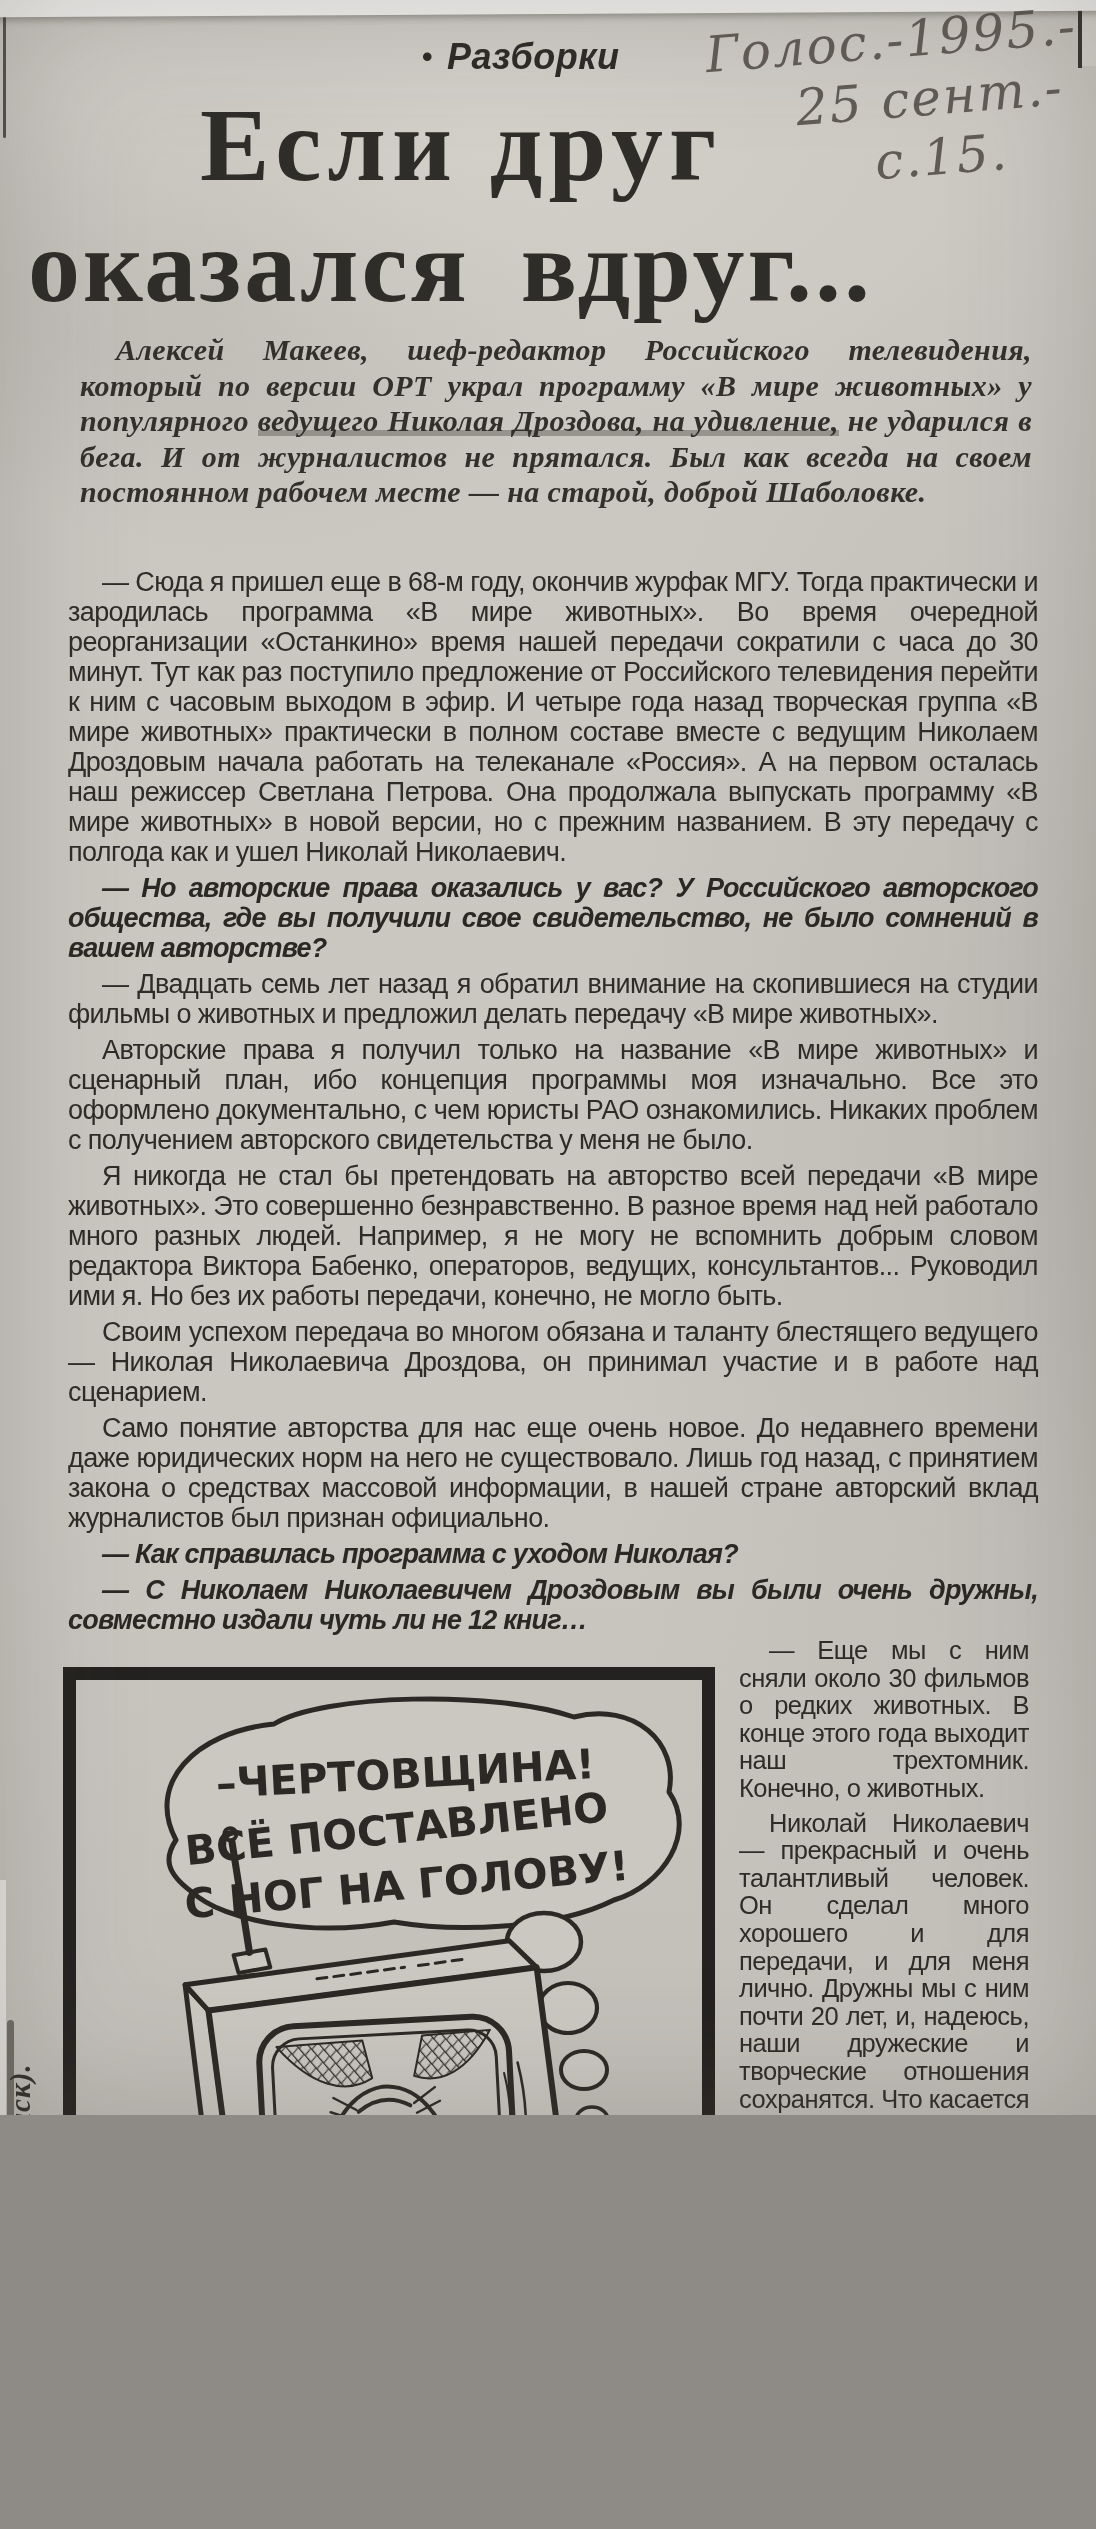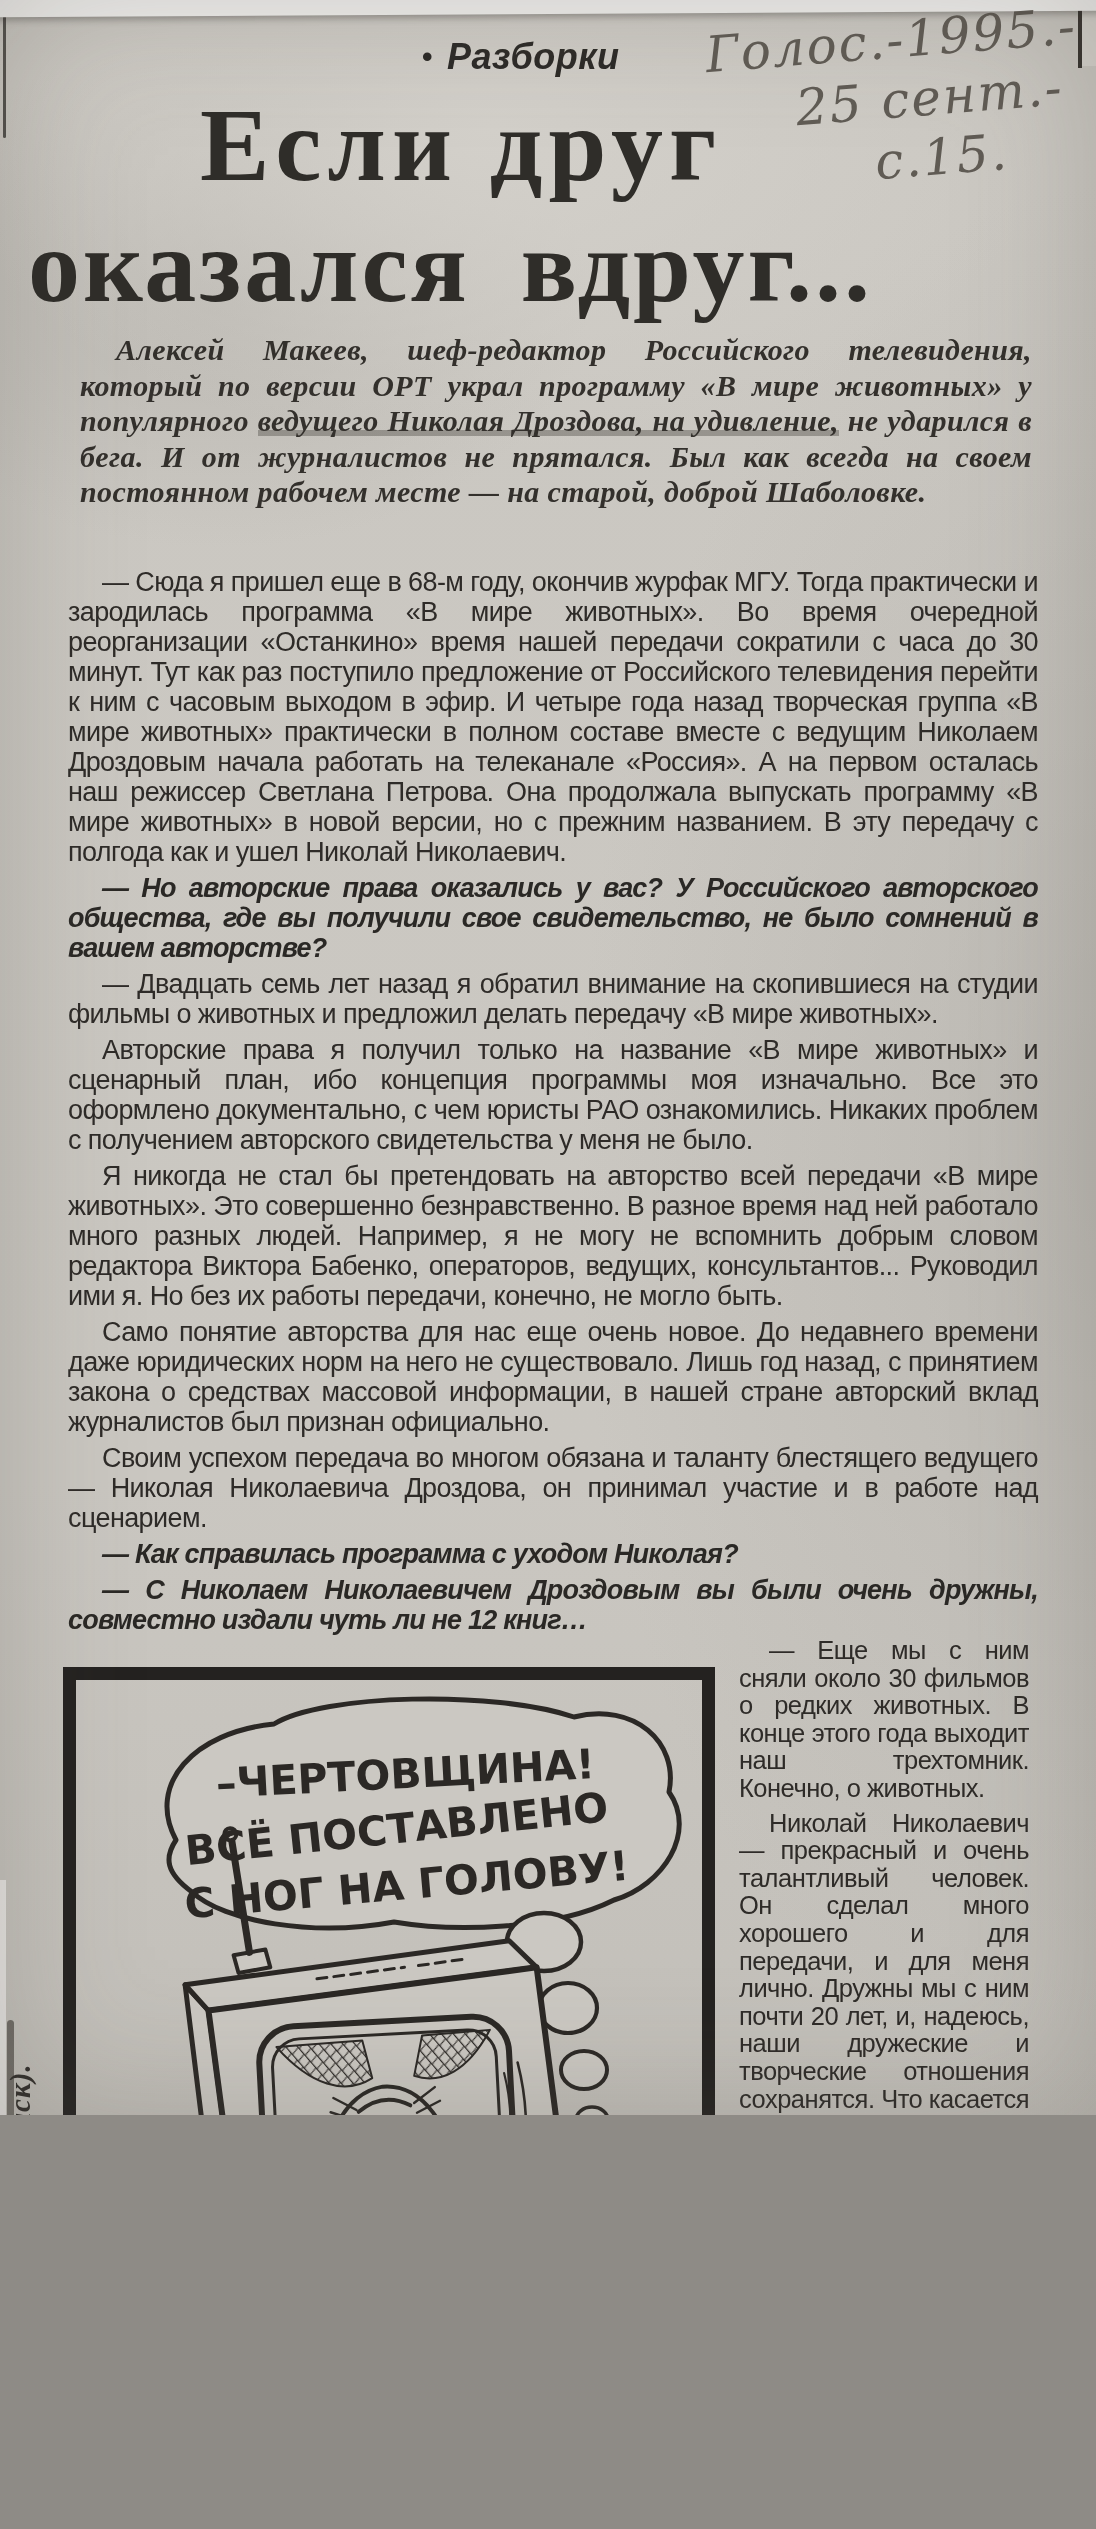--- a/index.html
+++ b/index.html
@@ -99,22 +99,22 @@
   </div>
 
   <div class="abs lead"><span>Алексей Макеев, шеф-редактор Российского телевидения, который по версии ОРТ украл программу «В мире животных» у популярного </span><span class="mark">ведущего Николая Дроздова, на удивление,</span><span> не ударился в бега. И от журналистов не прятался. Был как всегда на своем постоянном рабочем месте — на старой, доброй Шаболовке.</span></div>
 
   <div class="abs body-main">
     <p>— Сюда я пришел еще в 68-м году, окончив журфак МГУ. Тогда практически и зародилась программа «В мире животных». Во время очередной реорганизации «Останкино» время нашей передачи сократили с часа до 30 минут. Тут как раз поступило предложение от Российского телевидения перейти к ним с часовым выходом в эфир. И четыре года назад творческая группа «В мире животных» практически в полном составе вместе с ведущим Николаем Дроздовым начала работать на телеканале «Россия». А на первом осталась наш режиссер Светлана Петрова. Она продолжала выпускать программу «В мире животных» в новой версии, но с прежним названием. В эту передачу с полгода как и ушел Николай Николаевич.</p>
     <p class="q">— Но авторские права оказались у вас? У Российского авторского общества, где вы получили свое свидетельство, не было сомнений в вашем авторстве?</p>
     <p>— Двадцать семь лет назад я обратил внимание на скопившиеся на студии фильмы о животных и предложил делать передачу «В мире животных».</p>
     <p>Авторские права я получил только на название «В мире животных» и сценарный план, ибо концепция программы моя изначально. Все это оформлено документально, с чем юристы РАО ознакомились. Никаких проблем с получением авторского свидетельства у меня не было.</p>
     <p>Я никогда не стал бы претендовать на авторство всей передачи «В мире животных». Это совершенно безнравственно. В разное время над ней работало много разных людей. Например, я не могу не вспомнить добрым словом редактора Виктора Бабенко, операторов, ведущих, консультантов... Руководил ими я. Но без их работы передачи, конечно, не могло быть.</p>
+    <p>Своим успехом передача во многом обязана и таланту блестящего ведущего — Николая Николаевича Дроздова, он принимал участие и в работе над сценарием.</p>
     <p>Само понятие авторства для нас еще очень новое. До недавнего времени даже юридических норм на него не существовало. Лишь год назад, с принятием закона о средствах массовой информации, в нашей стране авторский вклад журналистов был признан официально.</p>
-    <p>Своим успехом передача во многом обязана и таланту блестящего ведущего — Николая Николаевича Дроздова, он принимал участие и в работе над сценарием.</p>
     <p class="q">— Как справилась программа с уходом Николая?</p>
     <p class="q">— С Николаем Николаевичем Дроздовым вы были очень дружны, совместно издали чуть ли не 12 книг…</p>
   </div>
 
   <div class="abs cartoon">
     <svg width="626" height="787" viewBox="0 0 626 787">
       <defs>
         <pattern id="hx" patternUnits="userSpaceOnUse" width="7" height="7" patternTransform="rotate(42)">
           <line x1="0" y1="0" x2="0" y2="7" stroke="#2b2825" stroke-width="2.6"></line>
         </pattern>

